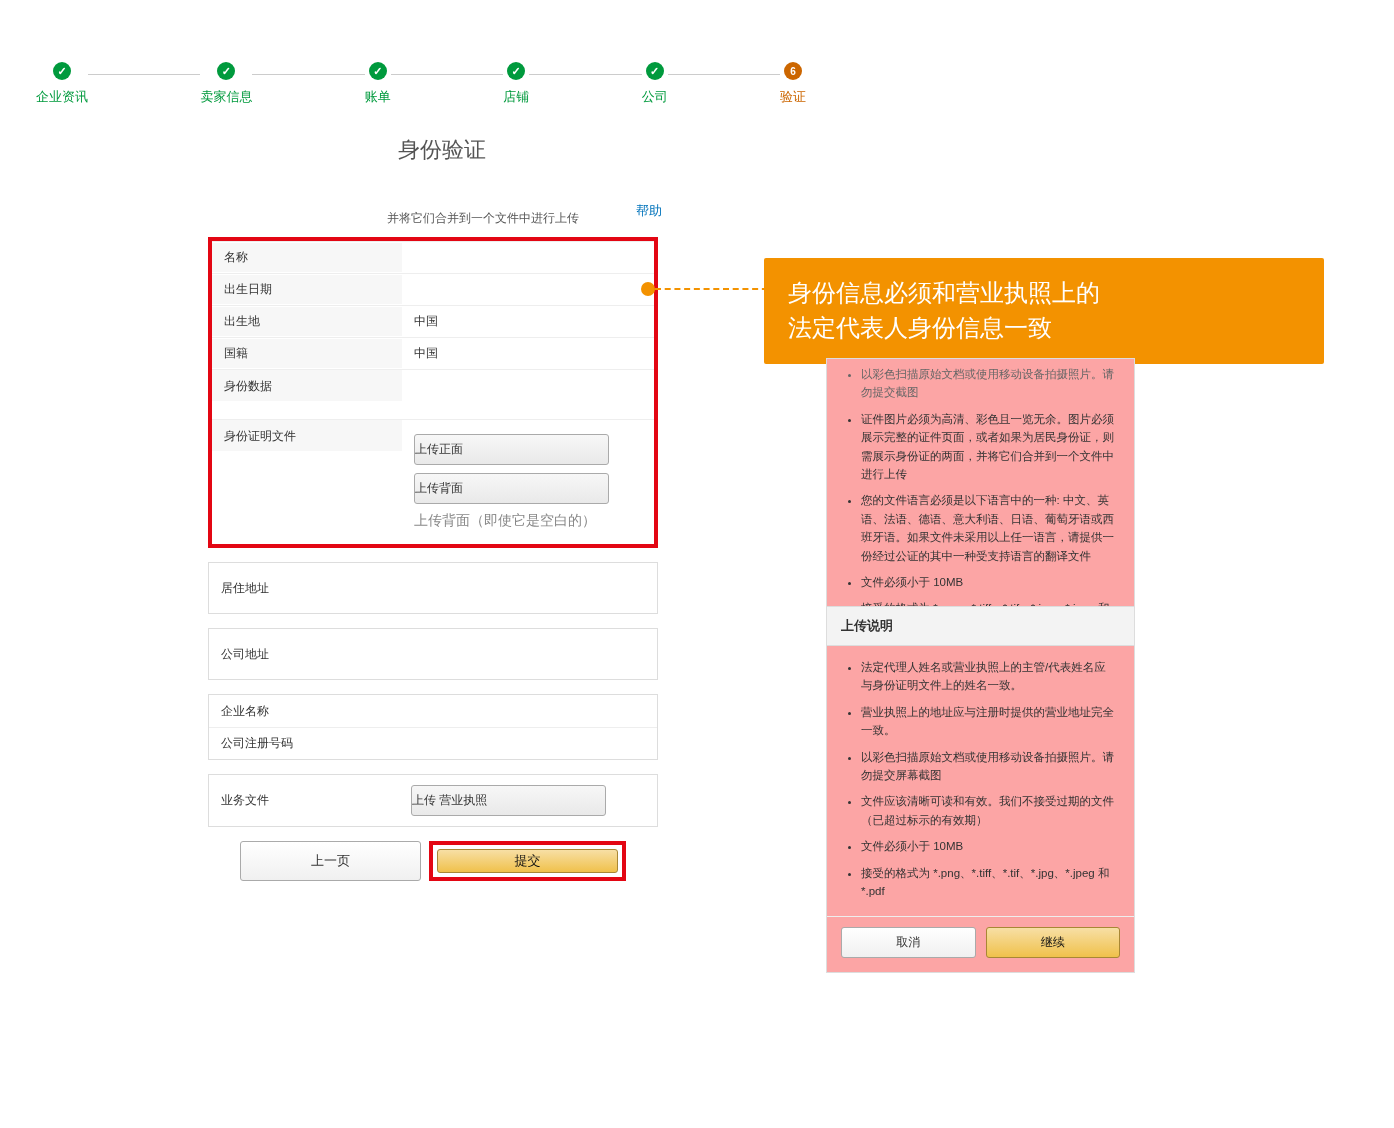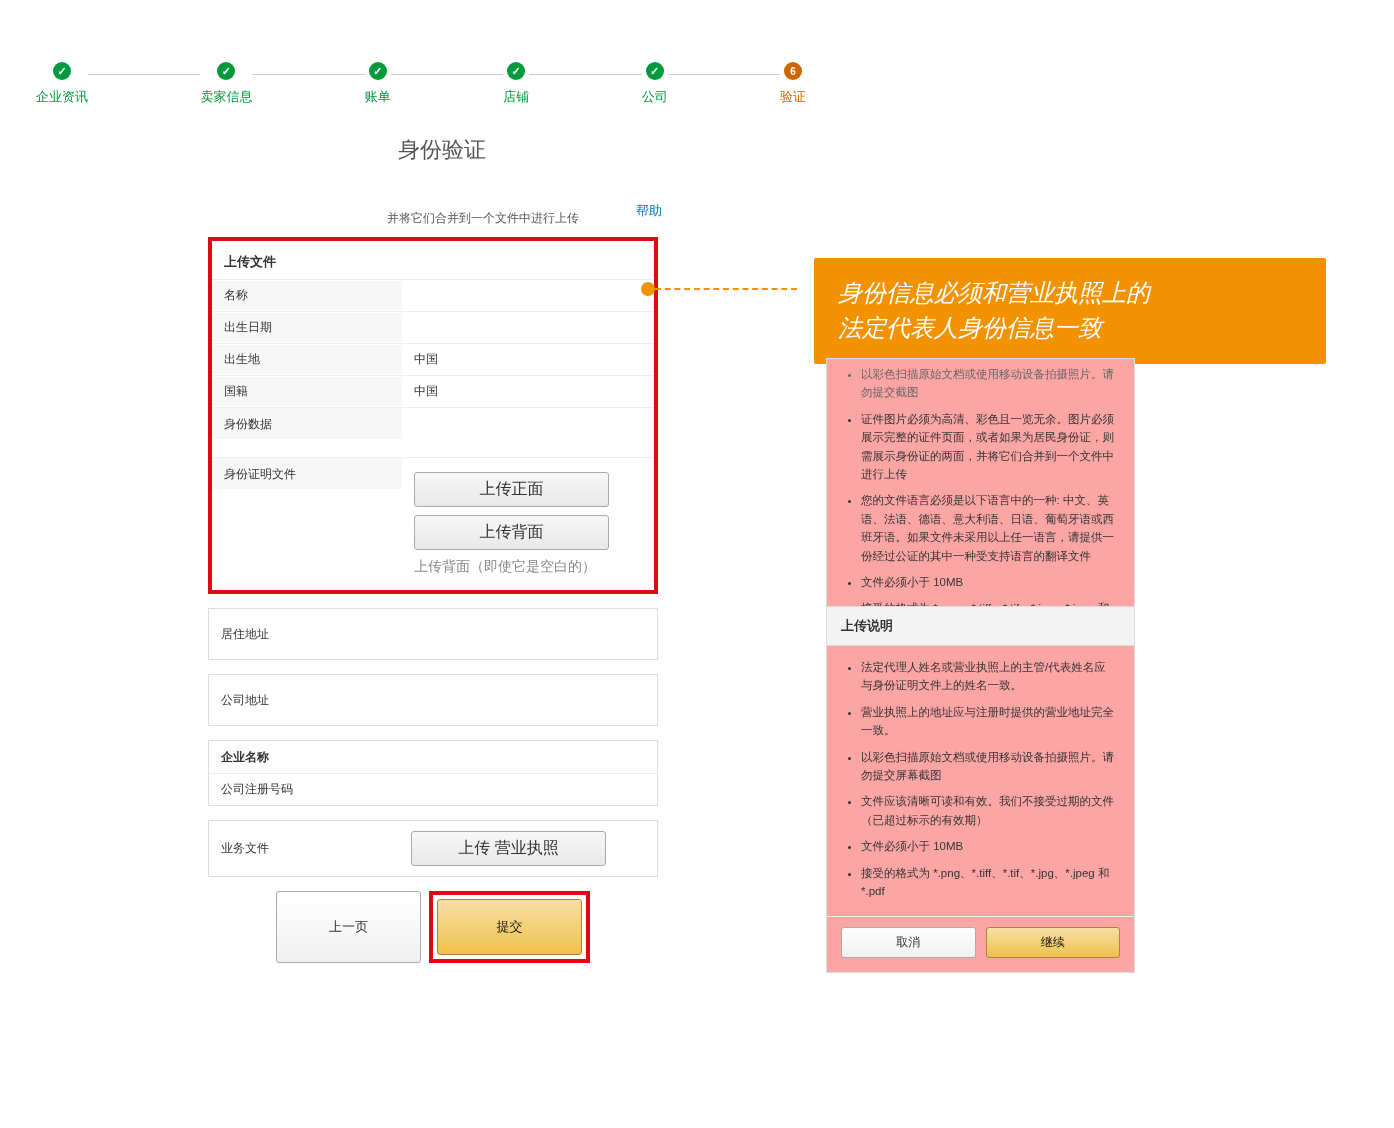--- a/index.html
+++ b/index.html
@@ -25,34 +25,34 @@
   
   .section-hdr { font-weight: bold; font-size: 13px; padding: 12px 12px 8px 12px; background: #fff; }
   
   .field-row { display: flex; border-top: 1px solid #eee; min-height: 32px; align-items: center; }
   .field-row:first-of-type { border-top: 1px solid #eee; }
   .field-label { width: 190px; padding: 6px 12px; font-size: 12px; color: #333; background: #f7f7f7; }
   .field-value { flex: 1; padding: 6px 12px; font-size: 12px; color: #333; }
   .field-row.tall { min-height: 50px; align-items: flex-start; }
   .field-row.tall .field-label { padding-top: 8px; }
 
-  .upload-btn { display: block; width: 195px; margin: 8px 0 8px 0; background: linear-gradient(#f7f7f7,#e9e9e9); border: 1px solid #aaa; border-radius: 3px; padding: 6px 0; text-align: center; font-size: 16px; color: #333; cursor: pointer; }
+  .upload-btn { display: block; width: 195px; margin: 8px 0 8px 0; background: linear-gradient(#f7f7f7,#e9e9e9); border: 1px solid #aaa; border-radius: 3px; padding: 6px 0; text-align: left; font-size: 12px; color: #333; cursor: pointer; }
   .upload-note { font-size: 14px; color: #888; margin-top: 2px; }
 
   .plain-section { border: 1px solid #ddd; margin-top: 14px; background: #fff; }
   .plain-section .field-row { border-top: 1px solid #eee; }
   .plain-section.short { min-height: 50px; }
 
   .nav-row { display: flex; justify-content: center; gap: 8px; margin-top: 14px; position: relative; }
-  .btn { width: 145px; padding: 18px 0; text-align: center; font-size: 13px; border-radius: 3px; cursor: pointer; }
+  .btn { width: 181px; padding: 2px 0; text-align: center; font-size: 13px; border-radius: 3px; cursor: pointer; }
   .btn-plain { background: linear-gradient(#fff,#f0f0f0); border: 1px solid #aaa; color: #333; }
   .btn-orange { background: linear-gradient(#f7dfa5,#f0c14b); border: 1px solid #a88734; color: #111; }
   .submit-red { border: 4px solid #e30613; padding: 4px; display: inline-block; }
 
-  .callout { position: absolute; top: 258px; left: 814px; width: 512px; background: #f39200; color: #fff; padding: 18px 24px; font-size: 24px; line-height: 1.45; border-radius: 2px; font-style: italic; }
+  .callout { position: absolute; top: 258px; left: 764px; width: 560px; background: #f39200; color: #fff; padding: 18px 24px; font-size: 24px; line-height: 1.45; border-radius: 2px; }
   .callout-dot { position: absolute; top: 282px; left: 641px; width: 14px; height: 14px; border-radius: 50%; background: #f39200; }
   .callout-line { position: absolute; top: 288px; left: 655px; width: 142px; height: 0; border-top: 2px dashed #f39200; }
 
   .side-panel { position: absolute; left: 826px; width: 309px; border: 1px solid #ddd; background: #fca5a5; }
   .side-panel.p1 { top: 358px; }
   .side-panel.p2 { top: 606px; }
   .panel-hdr { background: #f3f3f3; padding: 10px 14px; font-weight: bold; font-size: 13px; border-bottom: 1px solid #ddd; }
   .panel-body { padding: 12px 18px 8px 18px; }
   .panel-body ul { list-style: disc; padding-left: 16px; }
   .panel-body li { font-size: 11.5px; color: #333; line-height: 1.6; margin-bottom: 8px; }
@@ -98,21 +98,20 @@
 </div>
 
 <h1 class="page-title">身份验证</h1>
 
 <a class="help-link">帮助</a>
 
 <div class="main-form">
   <div class="subtitle">并将它们合并到一个文件中进行上传</div>
 
   <div class="red-box">
-    <div class="section-hdr">上传文件</div>
     <div class="field-row">
       <div class="field-label">名称</div>
       <div class="field-value"></div>
     </div>
     <div class="field-row">
       <div class="field-label">出生日期</div>
       <div class="field-value"></div>
     </div>
     <div class="field-row">
       <div class="field-label">出生地</div>
@@ -145,21 +144,21 @@
 
   <div class="plain-section short">
     <div class="field-row" style="border:none; min-height:50px;">
       <div class="field-label" style="background:#fff;">公司地址</div>
       <div class="field-value"></div>
     </div>
   </div>
 
   <div class="plain-section">
     <div class="field-row" style="border:none;">
-      <div class="field-label" style="background:#fff;font-weight:bold;">企业名称</div>
+      <div class="field-label" style="background:#fff;">企业名称</div>
       <div class="field-value"></div>
     </div>
     <div class="field-row">
       <div class="field-label" style="background:#fff;">公司注册号码</div>
       <div class="field-value"></div>
     </div>
   </div>
 
   <div class="plain-section">
     <div class="field-row" style="border:none; align-items:center;">

